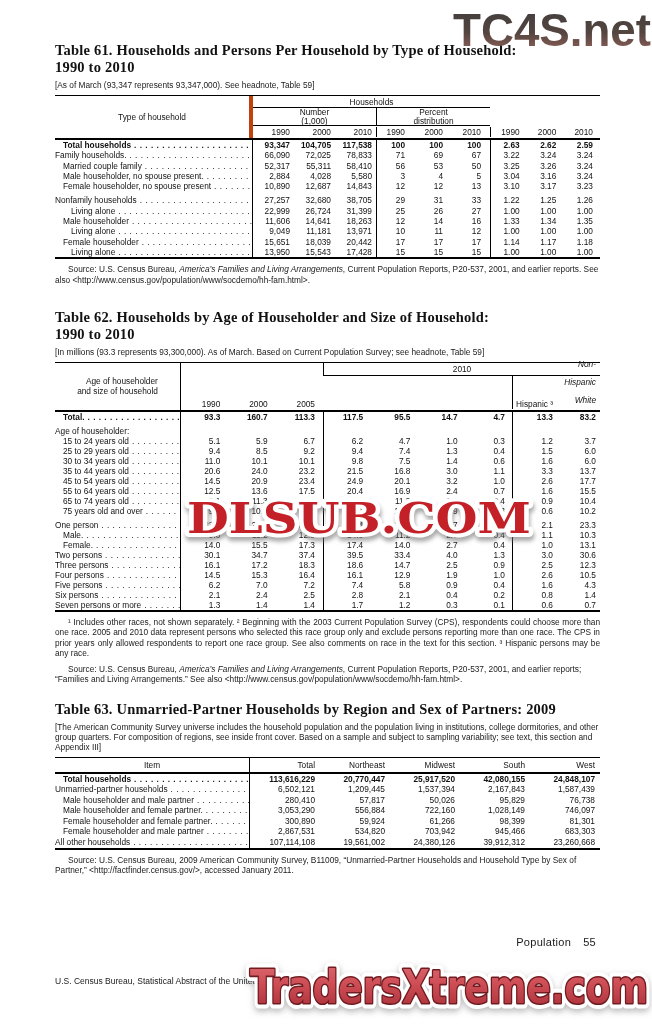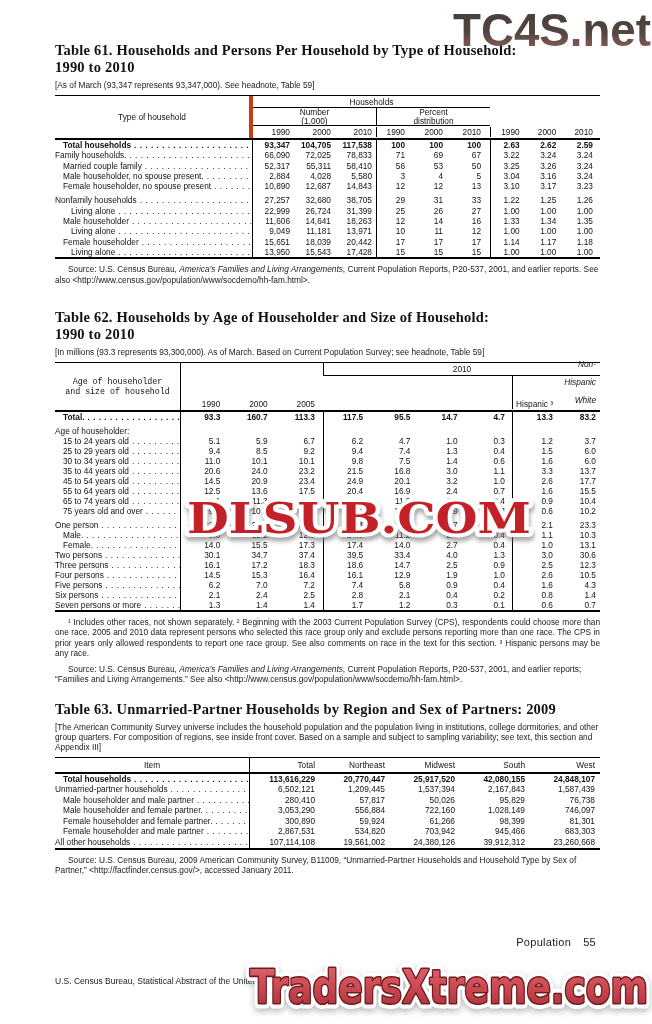--- a/index.html
+++ b/index.html
@@ -44,21 +44,21 @@
   .h61 .hpc { grid-area:2/3/3/4; border-left:1px solid #000; border-bottom:1px solid #000; display:flex; align-items:center; justify-content:center; text-align:center; line-height:9px; }
   .h61 .yrow { grid-area:3/2/4/5; display:flex; align-items:center; }
   .c611 { width:41px; padding-right:4px; }
   .c612 { width:38px; padding-right:9px; }
   .c613 { width:36.66px; padding-right:7px; }
   .t61 .td.stub { width:198px; }
 
   
   .h62 { display:grid; grid-template-columns:126px 142px 189px 88px; grid-template-rows:13px 34px;
          border-top:1px solid #000; border-bottom:2px solid #000; }
-  .h62 .hstub { grid-area:1/1/3/2; border-right:1px solid #000; display:flex; align-items:center; justify-content:center; text-align:center; line-height:9.5px;font-family:Liberation Mono, monospace; }
+  .h62 .hstub { grid-area:1/1/3/2; border-right:1px solid #000; display:flex; align-items:center; justify-content:center; text-align:right; line-height:9.5px; }
   .h62 .g2010 { grid-area:1/3/2/5; border-left:1px solid #000; border-bottom:1px solid #000; display:flex; align-items:center; justify-content:center; }
   .h62 .hy { grid-area:2/2/3/3; display:flex; align-items:flex-end; padding-bottom:1px; }
   .h62 .hc4 { grid-area:2/3/3/4; display:flex; align-items:flex-end; padding-bottom:1px; }
   .h62 .hr2 { grid-area:2/4/3/5; display:flex; align-items:flex-end; padding-bottom:1px; }
   .h62 .hr2 .c623 { align-self:stretch; display:flex; align-items:flex-end; justify-content:flex-end; }
   .h62 .nh { line-height:18px;font-style:italic; }
   .c621 { width:47.33px; padding-right:8px; }
   .c622 { width:47.25px; padding-right:7px; }
   .c623 { width:44px; padding-right:3px; }
   .c624 { width:44px; padding-right:4px; }

